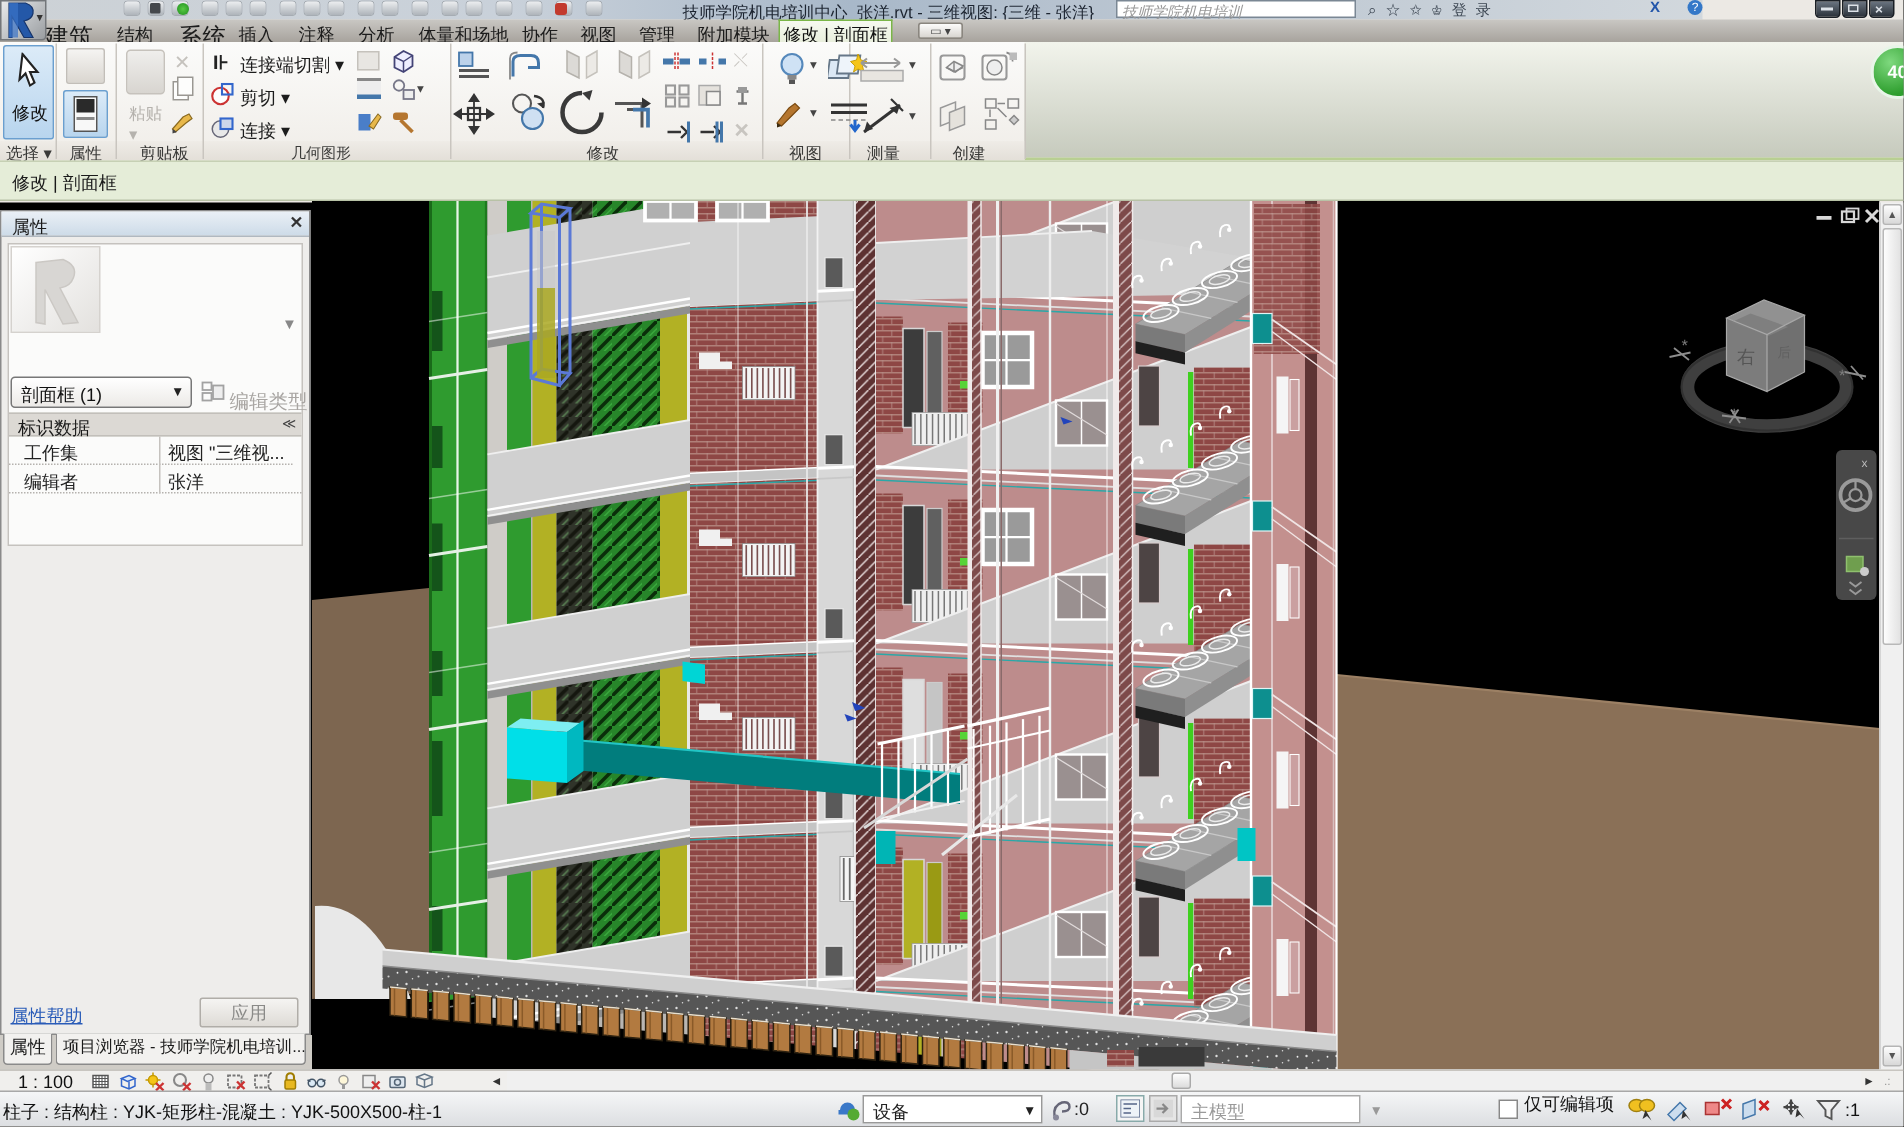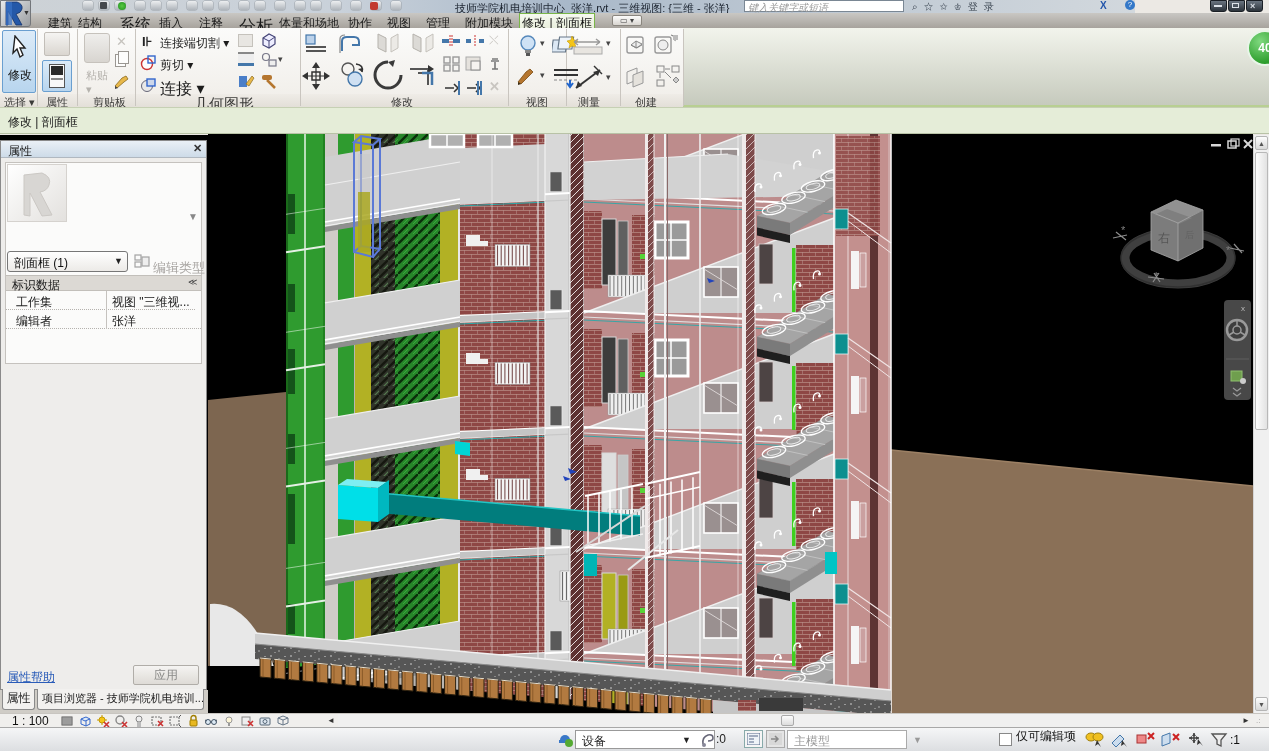--- a/index.html
+++ b/index.html
@@ -20,38 +20,38 @@
 <div class="ab" style="left:275px;top:1px;width:10px;height:9px;background:linear-gradient(#eceef0,#aeb4ba);border-radius:2px;box-shadow:0 0 0 0.5px #9aa0a6"></div>
 <div class="ab" style="left:295px;top:1px;width:10px;height:9px;background:linear-gradient(#eceef0,#aeb4ba);border-radius:2px;box-shadow:0 0 0 0.5px #9aa0a6"></div>
 <div class="ab" style="left:311px;top:1px;width:10px;height:9px;background:linear-gradient(#eceef0,#aeb4ba);border-radius:2px;box-shadow:0 0 0 0.5px #9aa0a6"></div>
 <div class="ab" style="left:331px;top:1px;width:10px;height:9px;background:linear-gradient(#eceef0,#aeb4ba);border-radius:2px;box-shadow:0 0 0 0.5px #9aa0a6"></div>
 <div class="ab" style="left:351px;top:1px;width:10px;height:9px;background:linear-gradient(#eceef0,#aeb4ba);border-radius:2px;box-shadow:0 0 0 0.5px #9aa0a6"></div>
 <div class="ab" style="left:371px;top:1px;width:10px;height:9px;background:linear-gradient(#eceef0,#aeb4ba);border-radius:2px;box-shadow:0 0 0 0.5px #9aa0a6"></div>
 <div class="ab" style="left:391px;top:1px;width:10px;height:9px;background:linear-gradient(#eceef0,#aeb4ba);border-radius:2px;box-shadow:0 0 0 0.5px #9aa0a6"></div>
 <div class="ab" style="left:100px;top:2px;width:7px;height:7px;background:#45484c;border-radius:1px"></div>
 <div class="ab" style="left:118px;top:2px;width:8px;height:8px;background:radial-gradient(#59c944,#1e8f1e);border-radius:50%"></div>
 <div class="ab" style="left:370px;top:2px;width:8px;height:8px;background:#c23a2e;border-radius:2px"></div>
-<div class="ab" style="left:744px;top:0px;width:160px;height:12px;background:#ffffff;border:1px solid #7a8794;color:#999;font-size:10px;padding-left:3px;font-style:italic">键入关键字或短语</div>
+<div class="ab" style="left:744px;top:0px;width:160px;height:12px;background:#ffffff;border:1px solid #7a8794;color:#999;font-size:10px;padding-left:3px;font-style:italic">技师学院机电培训</div>
 <div class="ab" style="left:912px;top:0px;width:150px;height:12px;color:#3c4652;font-size:10px;letter-spacing:6px">⌕☆✩♔登录</div>
 <div class="ab" style="left:1100px;top:0px;color:#2255aa;font-size:10px;font-weight:bold">X</div>
 <div class="ab" style="left:1125px;top:0px;width:10px;height:10px;border-radius:50%;background:#3478c8;color:#fff;font-size:8px;text-align:center;line-height:10px">?</div>
 <div class="ab" style="left:1210px;top:0;width:17px;height:12px;background:linear-gradient(#6a7480,#2c333b);border:1px solid #1a1f25;border-radius:0 0 3px 3px"></div>
 <div class="ab" style="left:1228px;top:0;width:17px;height:12px;background:linear-gradient(#6a7480,#2c333b);border:1px solid #1a1f25;border-radius:0 0 3px 3px"></div>
 <div class="ab" style="left:1246px;top:0;width:17px;height:12px;background:linear-gradient(#6a7480,#2c333b);border:1px solid #1a1f25;border-radius:0 0 3px 3px"></div>
 <div class="ab" style="left:1214px;top:5px;width:8px;height:2px;background:#dde2e8"></div>
 <div class="ab" style="left:1232px;top:3px;width:7px;height:5px;border:1px solid #dde2e8"></div>
 <div class="ab" style="left:1250px;top:1px;color:#dde2e8;font-size:9px;font-weight:bold">×</div>
 </div>
 <div class="ab" style="left:0;top:13px;width:1269px;height:15px;background:linear-gradient(#c9c7c3,#a7a39d)">
-<div class="ab" style="left:48px;top:2px;color:#1c1c1c;font-size:12px">建筑</div>
+<div class="ab" style="left:30px;top:2px;color:#1c1c1c;font-size:16px">建筑</div>
 <div class="ab" style="left:78px;top:2px;color:#1c1c1c;font-size:12px">结构</div>
 <div class="ab" style="left:119px;top:2px;color:#1c1c1c;font-size:16px">系统</div>
 <div class="ab" style="left:159px;top:2px;color:#1c1c1c;font-size:12px">插入</div>
 <div class="ab" style="left:199px;top:2px;color:#1c1c1c;font-size:12px">注释</div>
-<div class="ab" style="left:239px;top:2px;color:#1c1c1c;font-size:17px">分析</div>
+<div class="ab" style="left:239px;top:2px;color:#1c1c1c;font-size:12px">分析</div>
 <div class="ab" style="left:279px;top:2px;color:#1c1c1c;font-size:12px">体量和场地</div>
 <div class="ab" style="left:348px;top:2px;color:#1c1c1c;font-size:12px">协作</div>
 <div class="ab" style="left:387px;top:2px;color:#1c1c1c;font-size:12px">视图</div>
 <div class="ab" style="left:426px;top:2px;color:#1c1c1c;font-size:12px">管理</div>
 <div class="ab" style="left:465px;top:2px;color:#1c1c1c;font-size:12px">附加模块</div>
 <div class="ab" style="left:519px;top:0;width:76px;height:15px;background:linear-gradient(#f6f9f0,#e9efdd);border:1px solid #7ab648;border-bottom:none;text-align:center;color:#111;font-size:12px;padding-top:1px">修改 | 剖面框</div>
 <div class="ab" style="left:612px;top:2px;width:30px;height:11px;background:linear-gradient(#fcfcfb,#d8d5d0);border:1px solid #8a867f;border-radius:2px;font-size:8px;color:#444;text-align:center;line-height:10px">▭ ▾</div>
 </div>
 <div class="ab" style="left:0;top:0;width:31px;height:27px;background:linear-gradient(135deg,#e9eaeb,#b9bcbf 60%,#9a9da0);border:1px solid #73767a;border-radius:0 0 3px 0">
 <svg class="ab" style="left:1px;top:0" width="26" height="26" viewBox="0 0 26 26">
@@ -67,21 +67,21 @@
 <div class="ab" style="left:77px;top:1px;width:1px;height:77px;background:#c9c5bf"></div>
 <div class="ab" style="left:135px;top:1px;width:1px;height:77px;background:#c9c5bf"></div>
 <div class="ab" style="left:300px;top:1px;width:1px;height:77px;background:#c9c5bf"></div>
 <div class="ab" style="left:508px;top:1px;width:1px;height:77px;background:#c9c5bf"></div>
 <div class="ab" style="left:566px;top:1px;width:1px;height:77px;background:#c9c5bf"></div>
 <div class="ab" style="left:620px;top:1px;width:1px;height:77px;background:#c9c5bf"></div>
 <div class="ab" style="left:683px;top:1px;width:1px;height:77px;background:#c9c5bf"></div>
 <div class="ab" style="left:4px;top:67px;color:#3a3a38;font-size:11px">选择 ▾</div>
 <div class="ab" style="left:46px;top:67px;color:#3a3a38;font-size:11px">属性</div>
 <div class="ab" style="left:93px;top:67px;color:#3a3a38;font-size:11px">剪贴板</div>
-<div class="ab" style="left:194px;top:67px;color:#3a3a38;font-size:15px">几何图形</div>
+<div class="ab" style="left:194px;top:67px;color:#3a3a38;font-size:10px">几何图形</div>
 <div class="ab" style="left:391px;top:67px;color:#3a3a38;font-size:11px">修改</div>
 <div class="ab" style="left:526px;top:67px;color:#3a3a38;font-size:11px">视图</div>
 <div class="ab" style="left:578px;top:67px;color:#3a3a38;font-size:11px">测量</div>
 <div class="ab" style="left:635px;top:67px;color:#3a3a38;font-size:11px">创建</div>
 <div class="ab" style="left:2px;top:2px;width:34px;height:63px;background:linear-gradient(#dcebf8,#b8d5ee);border:1px solid #6a9fd0;border-radius:2px">
 <svg class="ab" style="left:8px;top:4px" width="18" height="26" viewBox="0 0 18 26">
         <path d="M4,1 L14,13 L9,13 L12,20 L9,22 L6,14 L2,18 Z" fill="#fff" stroke="#222" stroke-width="1.4"></path>
       </svg>
 <div class="ab" style="left:5px;top:36px;font-size:12px;color:#111">修改</div>
     </div>
@@ -104,21 +104,21 @@
 <div class="ab" style="left:160px;top:7px;color:#1c1c1c;font-size:12px">连接端切割 ▾</div>
 <svg class="ab" style="left:140px;top:27px" width="16" height="16">
       <circle cx="7" cy="9" r="5.5" fill="#fdfdfd" stroke="#c33" stroke-width="1.4"></circle>
       <rect x="8" y="1" width="7" height="7" fill="none" stroke="#36c" stroke-width="1.4"></rect>
     </svg>
 <div class="ab" style="left:160px;top:29px;color:#1c1c1c;font-size:12px">剪切 ▾</div>
 <svg class="ab" style="left:140px;top:49px" width="16" height="16">
       <circle cx="7" cy="9" r="5.5" fill="#e8e8e8" stroke="#667" stroke-width="1"></circle>
       <rect x="7" y="2" width="8" height="7" fill="#cdd7ea" stroke="#36c" stroke-width="1.4"></rect>
     </svg>
-<div class="ab" style="left:160px;top:51px;color:#1c1c1c;font-size:16px">连接 ▾</div>
+<div class="ab" style="left:160px;top:51px;color:#1c1c1c;font-size:12px">连接 ▾</div>
 <div class="ab" style="left:238px;top:6px;width:15px;height:13px;background:#e8e6e2;border:1px solid #c5c2bc"></div>
 <svg class="ab" style="left:260px;top:4px" width="18" height="17">
       <path d="M3,6 L9,2 L15,5 L15,12 L9,16 L3,13 Z" fill="#eef" stroke="#447" stroke-width="1.2"></path>
       <path d="M3,6 L9,9 L15,5 M9,9 L9,16" stroke="#447" stroke-width="1" fill="none"></path>
     </svg>
 <div class="ab" style="left:238px;top:24px;width:16px;height:14px;border-bottom:3px solid #47a;border-top:2px solid #888;background:#eee"></div>
 <svg class="ab" style="left:260px;top:24px" width="20" height="16">
       <circle cx="6" cy="5" r="3.5" fill="none" stroke="#778" stroke-width="1.2"></circle>
       <rect x="9" y="8" width="7" height="6" fill="#eee" stroke="#778" stroke-width="1.2"></rect>
     </svg>
@@ -1152,26 +1152,27 @@
       <path d="M2,4 v5 l5,2 l5,-2 v-5" fill="none" stroke="#678"></path>
       <path d="M7,6 v5" stroke="#678"></path>
     </svg>
 <div class="ab" style="left:327px;top:2px;color:#333;font-size:8px">◄</div>
 <div class="ab" style="left:338px;top:0px;width:903px;height:13px;background:#f0f0f0"></div>
 <div class="ab" style="left:781px;top:1px;width:13px;height:11px;background:linear-gradient(#fdfdfd,#dcdcdc);border:1px solid #aaa;border-radius:2px"></div>
 <div class="ab" style="left:1242px;top:2px;color:#333;font-size:8px">►</div>
 <div class="ab" style="left:1256px;top:2px;color:#999;font-size:8px">.:</div>
 </div>
 <div class="ab" style="left:0;top:727px;width:1269px;height:24px;background:linear-gradient(#f5f6f7,#dcdee1);border-top:1px solid #a8a8a8">
+<div class="ab" style="left:2px;top:5px;color:#111;font-size:12px;white-space:nowrap">柱子 : 结构柱 : YJK-矩形柱-混凝土 : YJK-500X500-柱-1</div>
 <svg class="ab" style="left:557px;top:3px" width="17" height="17">
       <path d="M3,9 a5,5 0 0 1 10,0" fill="#3a78c8"></path>
       <rect x="2" y="9" width="12" height="3" fill="#3a78c8"></rect>
       <circle cx="12" cy="12" r="4" fill="#55aa33"></circle>
     </svg>
-<div class="ab" style="left:575px;top:2px;width:140px;height:19px;background:#fff;border:1px solid #999">
+<div class="ab" style="left:575px;top:2px;width:120px;height:19px;background:#fff;border:1px solid #999">
 <div class="ab" style="left:6px;top:2px;color:#222;font-size:12px">设备</div>
 <div class="ab" style="left:106px;top:4px;color:#222;font-size:9px">▼</div>
     </div>
 <svg class="ab" style="left:700px;top:3px" width="16" height="17">
       <path d="M3,13 Q2,6 8,4 Q13,3 13,7 Q13,10 8,10" fill="none" stroke="#667" stroke-width="1.6"></path>
       <circle cx="4" cy="14" r="2" fill="#889"></circle>
     </svg>
 <div class="ab" style="left:716px;top:4px;color:#222;font-size:12px">:0</div>
 <div class="ab" style="left:744px;top:2px;width:19px;height:18px;background:#f5f5f5;border:1px solid #8aa">
 <svg class="ab" style="left:2px;top:2px" width="13" height="12">

